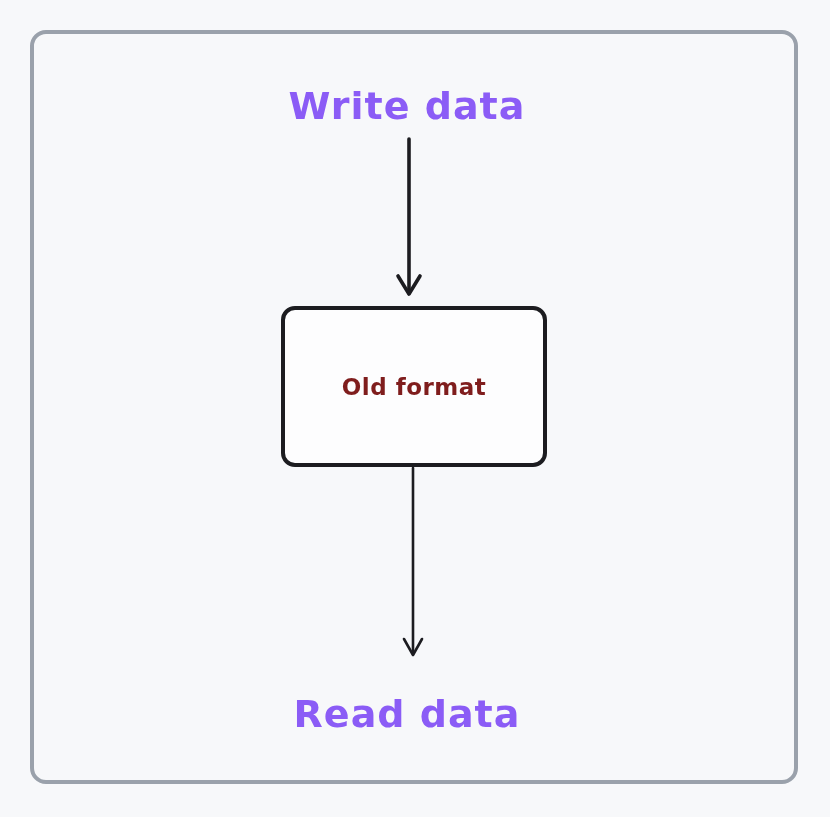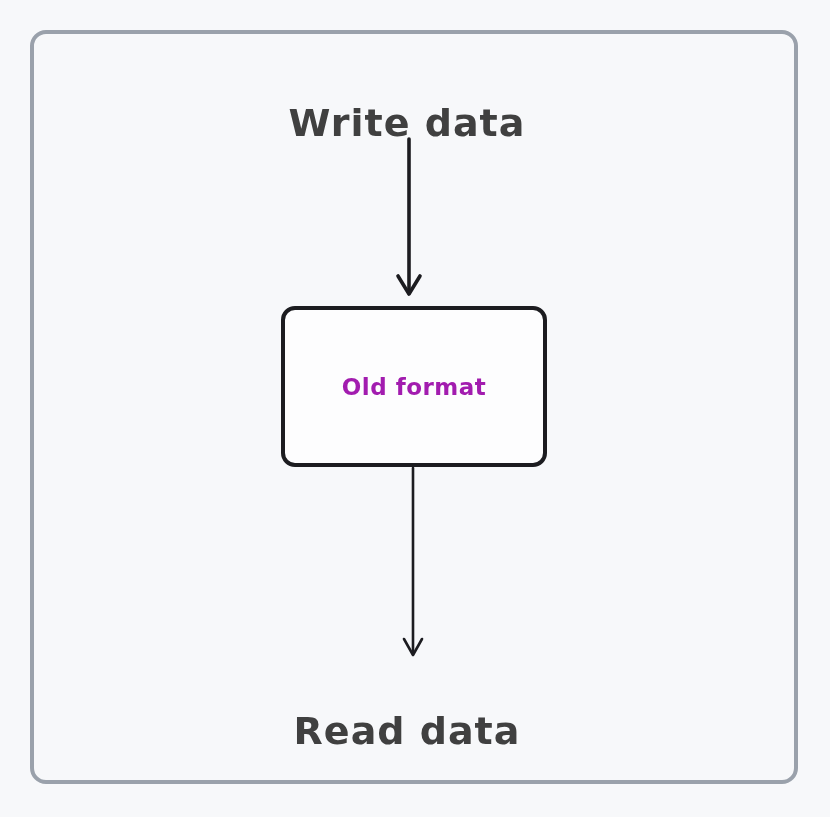--- a/index.html
+++ b/index.html
@@ -24,23 +24,22 @@
     border: 4px solid #9aa1ab;
     border-radius: 16px;
     background: #f7f8fa;
   }
   .diagram-label {
     position: absolute;
     left: 0;
     width: 814px;
     text-align: center;
     font-weight: 700;
-    color: #404040;
+    color: #8b5cf6;
     letter-spacing: 1px;
-    margin-top: 17px;
   }
   .label-write {
     top: 84px;
     font-size: 38px;
   }
   .label-read {
     top: 692px;
     font-size: 38px;
   }
   .arrow {
@@ -66,21 +65,21 @@
     border: 4.5px solid #1c1c20;
     border-radius: 14px;
     background: #fdfdfe;
     display: flex;
     align-items: center;
     justify-content: center;
   }
   .node-box-label {
     font-size: 23px;
     font-weight: 700;
-    color: #a21caf;
+    color: #7f1d1d;
     letter-spacing: 0.5px;
   }
 </style>
 </head>
 <body>
 
 <div class="page">
   <div class="frame"></div>
 
   <div class="diagram-label label-write">Write data</div>

